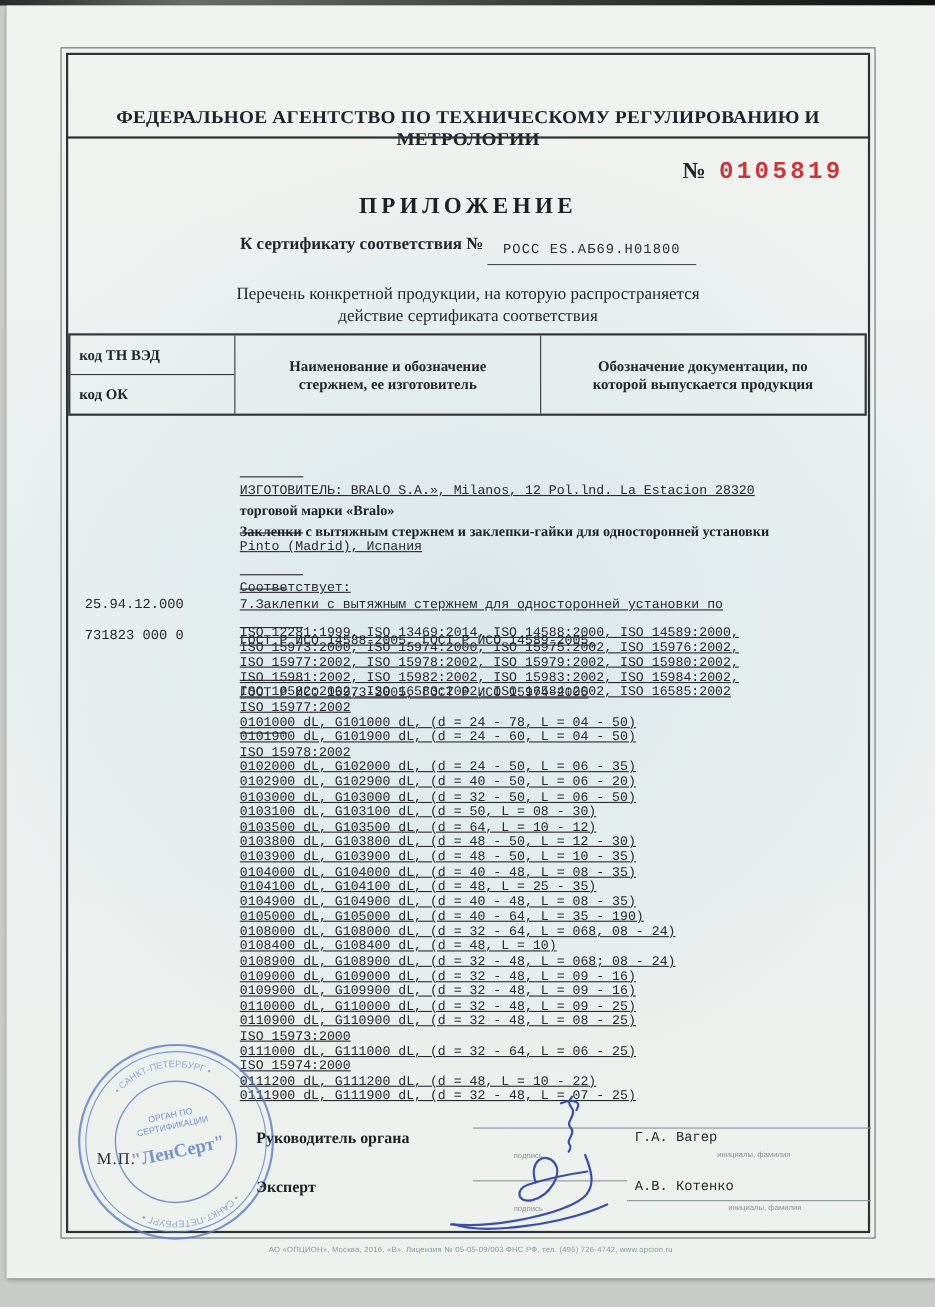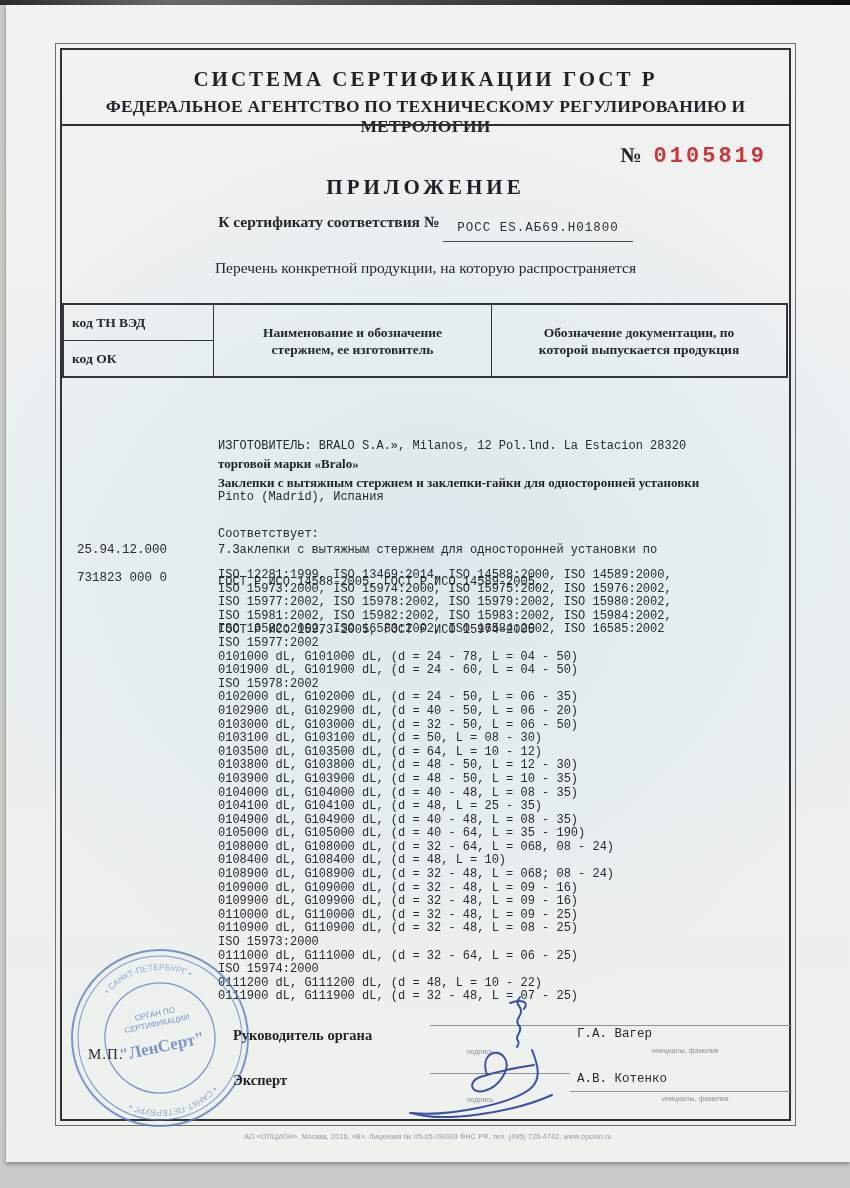--- a/index.html
+++ b/index.html
@@ -83,21 +83,21 @@
   .tbl .c1 { border-right:1.5px solid #33373b; display:flex; flex-direction:column; }
   .tbl .c1 .cell { flex:1; display:flex; align-items:center; padding-left:8px;
     font-size:13.5px; font-weight:bold; color:#23272b; }
   .tbl .c1 .cell:first-child { border-bottom:1.5px solid #33373b; }
   .tbl .c2 { border-right:1.5px solid #33373b; }
   .tbl .c2, .tbl .c3 {
     display:flex; align-items:center; justify-content:center; text-align:center;
     font-size:13.5px; font-weight:bold; color:#23272b; padding:0 26px; line-height:17px;
   }
   
-  .mono { font-family:"Liberation Mono", monospace; color:#26292e; }
+  .mono { font-family:"Liberation Mono", monospace; color:#26292e;text-decoration:underline; }
   .code-left {
     position:absolute; left:15px;
     font-family:"Liberation Mono", monospace; font-size:12.5px; color:#26292e;
     white-space:nowrap;
   }
   .manufacturer { position:absolute; top:354px; left:156px; font-size:12px; line-height:17px; white-space:pre; }
   .product-desc { position:absolute; top:404px; left:156px; font-size:13px; font-weight:bold; color:#1e2227; line-height:19px; }
   .conforms { position:absolute; top:444px; left:156px; font-size:12px; line-height:16px; white-space:pre; }
   .item1 { position:absolute; top:493px; left:156px; font-size:12px; white-space:pre; }
   .spec-list { position:absolute; top:519px; left:156px; font-size:12px; line-height:13.6px; white-space:pre; }
@@ -118,38 +118,38 @@
 </style>
 </head>
 <body>
 
 <div class="scan-top-edge"></div>
 
 <div class="page">
   <div class="frame">
     <div class="frame-inner">
 
-      <div class="hdr-title">СИСТЕМА СЕРТИФИКАЦИИ ГОСТ Р</div>
       <div class="hdr-subtitle">ФЕДЕРАЛЬНОЕ АГЕНТСТВО ПО ТЕХНИЧЕСКОМУ РЕГУЛИРОВАНИЮ И МЕТРОЛОГИИ</div>
       <div class="hdr-rule"></div>
 
       <div class="form-no">
         <span class="no-sign">№</span>
         <span class="no-value">0105819</span>
       </div>
 
       <div class="appx-title">ПРИЛОЖЕНИЕ</div>
 
       <div class="cert-line">
         <span>К сертификату соответствия №</span>
         <span class="cert-num">РОСС ES.АБ69.Н01800</span>
       </div>
 
       <div class="list-desc">
         <div>Перечень конкретной продукции,  на которую распространяется</div>
+        <div>действие сертификата соответствия</div>
       </div>
 
       <div class="tbl">
         <div class="c1">
           <div class="cell">код ТН ВЭД</div>
           <div class="cell">код ОК</div>
         </div>
         <div class="c2">Наименование и обозначение стержнем, ее изготовитель</div>
         <div class="c3">Обозначение документации, по которой выпускается продукция</div>
       </div>

